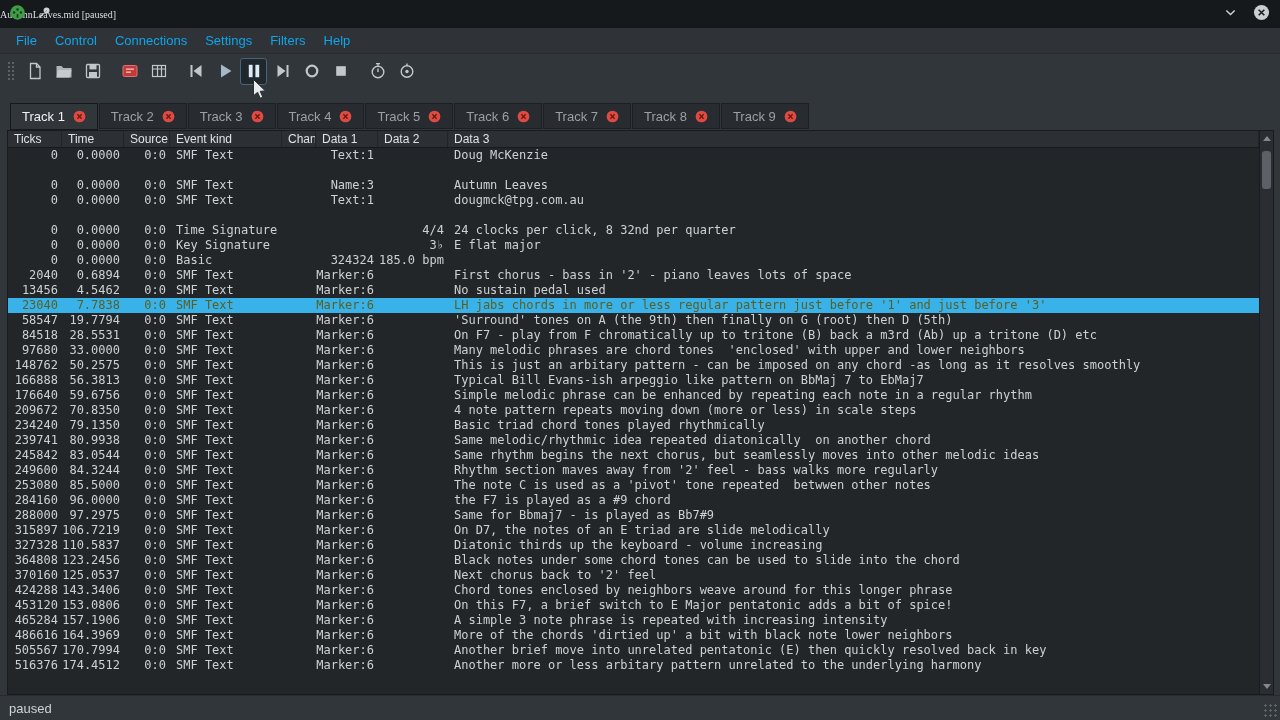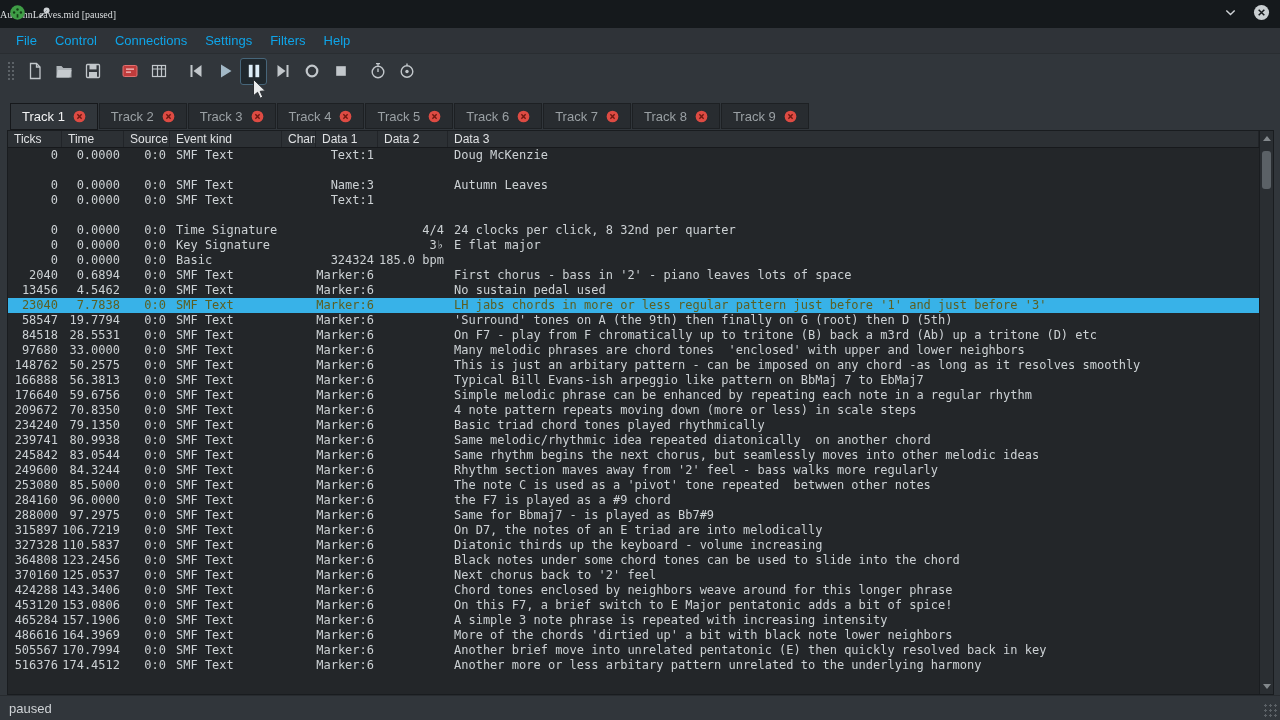--- a/index.html
+++ b/index.html
@@ -331,20 +331,21 @@
         <div class="tcell txt">Autumn Leaves</div>
       </div>
       <div class="trow">
         <div class="tcell num">0</div>
         <div class="tcell num">0.0000</div>
         <div class="tcell num">0:0</div>
         <div class="tcell txt">SMF Text</div>
         <div class="tcell num"></div>
         <div class="tcell num">Text:1</div>
         <div class="tcell num"></div>
+        <div class="tcell txt">dougmck@tpg.com.au</div>
       </div>
       <div class="trow">
         <div class="tcell num"></div>
         <div class="tcell num"></div>
         <div class="tcell num"></div>
         <div class="tcell txt"></div>
         <div class="tcell num"></div>
         <div class="tcell num"></div>
         <div class="tcell num"></div>
         <div class="tcell txt"></div>
@@ -550,21 +551,21 @@
         <div class="tcell txt">Same for Bbmaj7 - is played as Bb7#9</div>
       </div>
       <div class="trow">
         <div class="tcell num">315897</div>
         <div class="tcell num">106.7219</div>
         <div class="tcell num">0:0</div>
         <div class="tcell txt">SMF Text</div>
         <div class="tcell num"></div>
         <div class="tcell num">Marker:6</div>
         <div class="tcell num"></div>
-        <div class="tcell txt">On D7, the notes of an E triad are into melodically</div>
+        <div class="tcell txt">On D7, the notes of an E triad are slide melodically</div>
       </div>
       <div class="trow">
         <div class="tcell num">327328</div>
         <div class="tcell num">110.5837</div>
         <div class="tcell num">0:0</div>
         <div class="tcell txt">SMF Text</div>
         <div class="tcell num"></div>
         <div class="tcell num">Marker:6</div>
         <div class="tcell num"></div>
         <div class="tcell txt">Diatonic thirds up the keyboard - volume increasing</div>

